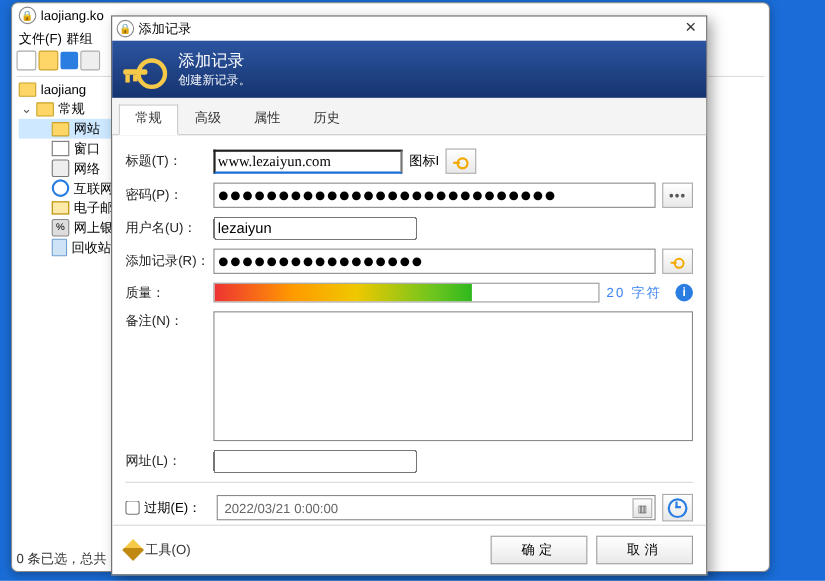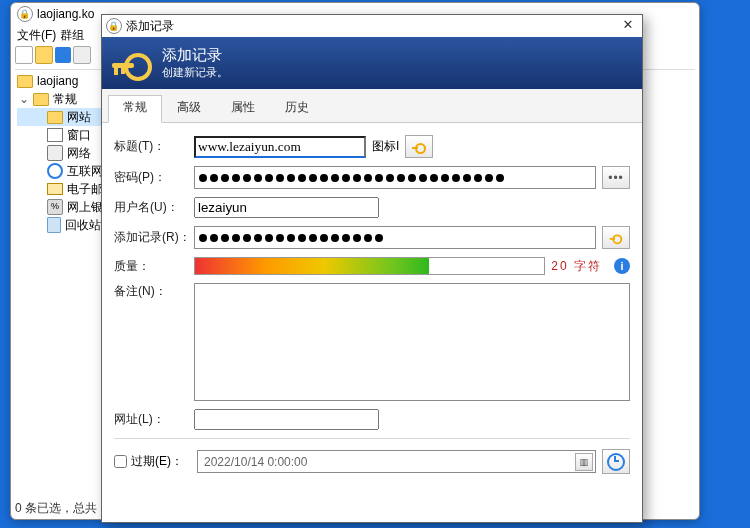--- a/index.html
+++ b/index.html
@@ -62,21 +62,21 @@
   .btn-sm { width:26px; height:21px; border:1px solid #a8a8a8; background:linear-gradient(#fff,#e8e8e8);
             display:flex; align-items:center; justify-content:center; flex:none; }
 
   
   .meter { flex:1; height:18px; display:flex; align-items:center; }
   .meter-bar { flex:1; height:16px; border:1px solid #999; position:relative; overflow:hidden; }
   .meter-fill { position:absolute; left:0; top:0; bottom:0; width:67%;
      background:linear-gradient(90deg,#e33 0%,#f90 30%,#efc800 55%,#6ec51e 85%,#2fb81e 100%); }
   .meter-txt { position:absolute; left:0; right:0; top:0; bottom:0; display:flex; align-items:center;
                justify-content:center; font-size:12px; color:#333; }
-  .meter-info { margin-left:0; letter-spacing:2px; color:#b91c1c; }
+  .meter-info { margin-left:0; letter-spacing:2px; color:#3b82f6; }
   .info-ico { width:16px; height:16px; margin-left:6px; background:#2a7de1; border-radius:50%; color:#fff;
               display:flex; align-items:center; justify-content:center; font-size:11px; font-weight:bold; flex:none; }
 
   .notes { flex:1; height:112px; border:1px solid #8a8a8a; resize:none; font-family:inherit; font-size:12px; }
 
   .hr { height:1px; background:#d8d8d8; margin:6px 0 10px 0; }
 
   .expire-row { display:flex; align-items:center; }
   .expire-row input[type=checkbox] { margin:0 4px 0 0; }
   .expire-field { flex:1; height:21px; border:1px solid #8a8a8a; background:#fff; margin-left:14px;
@@ -267,23 +267,32 @@
         <input class="inp" value="" style="">
       </div>
     </div>
 
     <div class="hr"></div>
 
     <div class="expire-row">
       <input type="checkbox" style="">
       <span>过期(E)：</span>
       <div class="expire-field">
-        <span>2022/10/14  0:00:00</span>
+        <span>2022/03/21  0:00:00</span>
         <span class="expire-dd">▥</span>
       </div>
       <div class="clock-btn">
         <span class="clk"></span>
       </div>
     </div>
 
   </div>
 
+  <div class="dlg-foot">
+    <div class="tool-link">
+      <span class="wand"></span>
+      <span>工具(O)</span>
+    </div>
+    <div class="spacer"></div>
+    <div class="btn">确定</div>
+    <div class="btn">取消</div>
+  </div>
 </div>
 
 </body></html>

